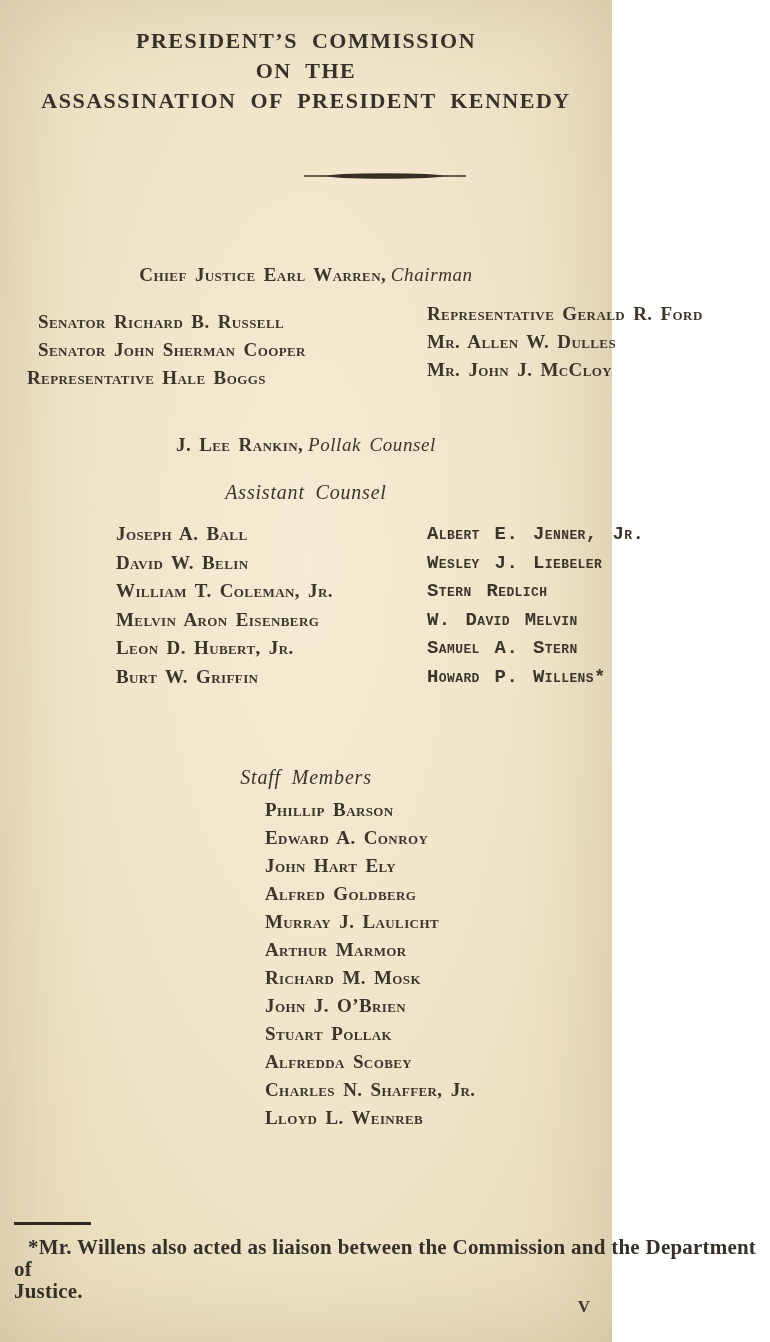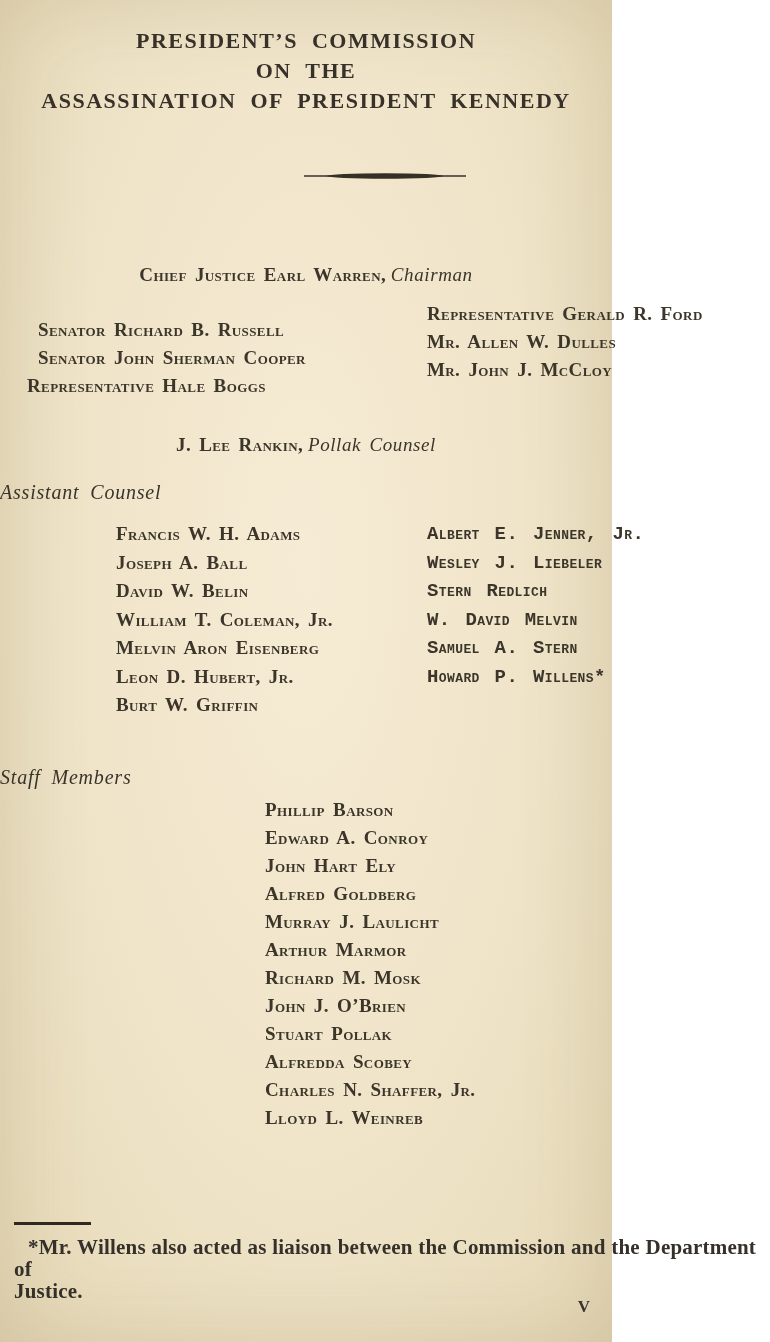--- a/index.html
+++ b/index.html
@@ -16,29 +16,29 @@
     font-size:22px;font-weight:bold;letter-spacing:1.5px;word-spacing:7px;
     line-height:30px;color:#38312a;
   }
   .swell-rule{position:absolute;top:171px;left:302px;width:166px;height:10px;}
   .sc{font-variant:small-caps;font-weight:bold;letter-spacing:0.4px;word-spacing:3px;}
   .it{font-style:italic;letter-spacing:0.6px;word-spacing:3px;}
   .center-line{position:absolute;left:0;width:100%;text-align:center;font-size:19px;line-height:28px;}
   .chairman{top:261px;}
   .rankin{top:431px;}
   .section-heading{
-    position:absolute;left:0;width:100%;
+    position:absolute;left:0;width:100%;text-align:center;
     font-style:italic;font-size:20px;line-height:28px;
     letter-spacing:0.8px;word-spacing:5px;color:#3a332b;
   }
   .assistant-heading{top:478px;}
   .staff-heading{top:763px;}
   .name-col{position:absolute;font-size:19px;line-height:28px;}
   .name-col > div{font-variant:small-caps;font-weight:bold;letter-spacing:0.4px;word-spacing:3px;white-space:nowrap;}
-  .members-left{top:316px;left:38px;}
+  .members-left{top:308px;left:38px;}
   .members-left > div:nth-child(3){margin-left:-11px;}
   .members-right{top:300px;left:427px;}
   .assistant-left{top:520px;left:116px;line-height:28.5px;}
   .assistant-right{top:520px;left:427px;line-height:28.5px;font-family:Liberation Mono, monospace;}
   .staff-list{top:796px;left:265px;}
   .footnote-rule{position:absolute;top:1222px;left:14px;width:77px;height:3px;background:#2e2a21;}
   .footnote{
     position:absolute;top:1236px;left:14px;width:742px;
     font-size:21px;font-weight:bold;line-height:22px;color:#35312a;
     letter-spacing:0.2px;
@@ -82,21 +82,20 @@
   </div>
 
   <div class="center-line rankin">
     <span class="sc">J. Lee Rankin,</span>
     <span class="it">Pollak Counsel</span>
   </div>
 
   <div class="section-heading assistant-heading">Assistant Counsel</div>
 
   <div class="name-col assistant-left">
-    <div>Francis W. H. Adams</div>
     <div>Joseph A. Ball</div>
     <div>David W. Belin</div>
     <div>William T. Coleman, Jr.</div>
     <div>Melvin Aron Eisenberg</div>
     <div>Leon D. Hubert, Jr.</div>
     <div>Burt W. Griffin</div>
   </div>
   <div class="name-col assistant-right">
     <div>Albert E. Jenner, Jr.</div>
     <div>Wesley J. Liebeler</div>

